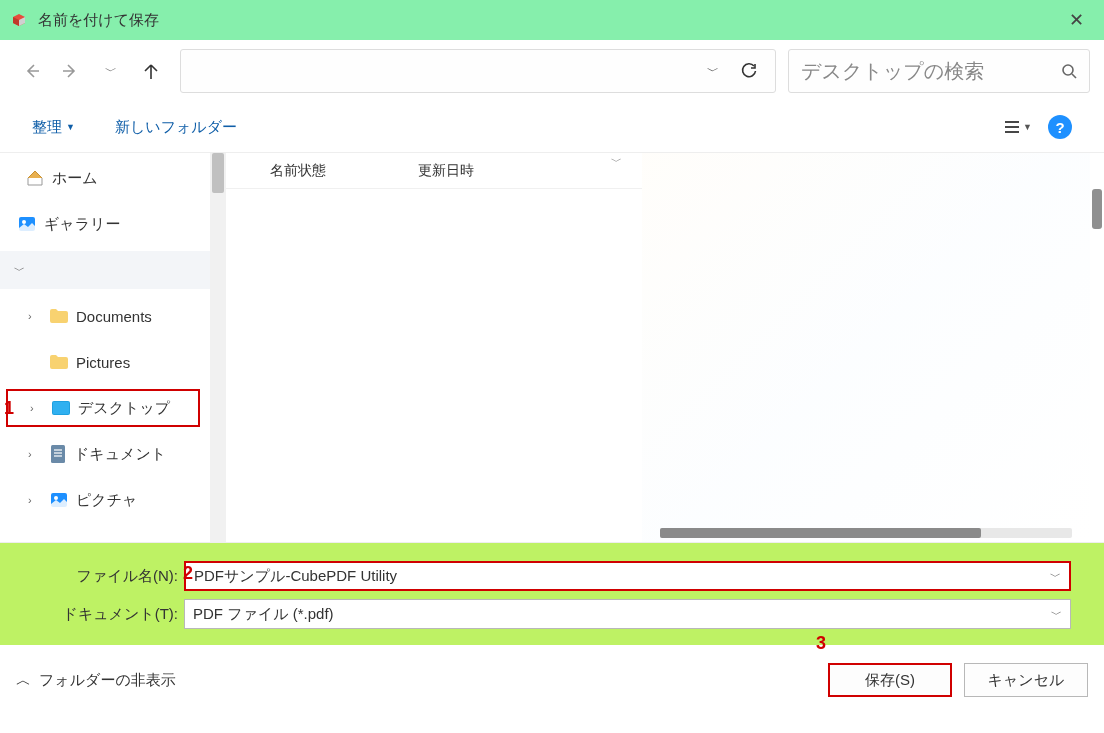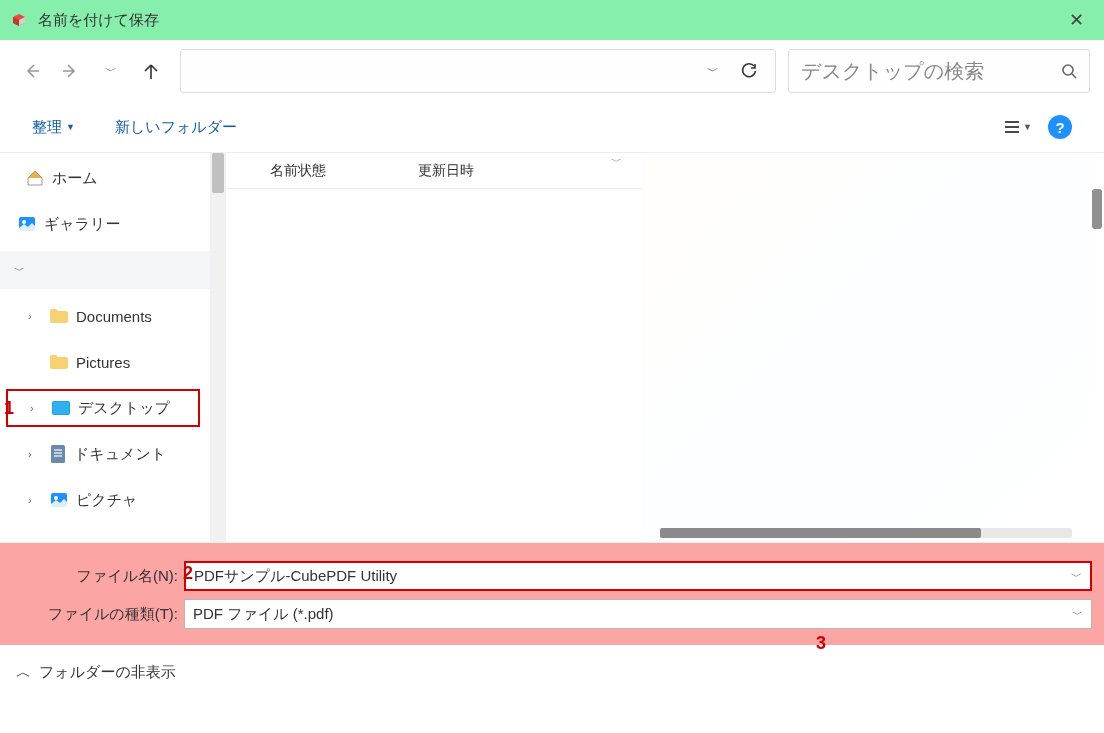--- a/index.html
+++ b/index.html
@@ -35,21 +35,21 @@
 .headers { display: flex; height: 36px; align-items: center; border-bottom: 1px solid #f0f0f0; padding-left: 44px; font-size: 14px; color: #333; }
 .col-name { flex: 1; }
 .col-status { width: 120px; }
 .col-date { width: 224px; position: relative; }
 .col-date .sort-chev { position: absolute; right: 20px; top: -8px; font-size: 11px; color: #888; }
 .filelist { flex: 1; background: linear-gradient(135deg, rgba(255,250,240,0.3), rgba(240,248,255,0.2), rgba(255,255,255,0.8)); position: relative; }
 .file-scrollbar-h { position: absolute; bottom: 4px; left: 18px; right: 18px; height: 10px; background: #e8e8e8; border-radius: 2px; }
 .file-scrollbar-h .thumb { position: absolute; left: 0; width: 78%; height: 100%; background: #8a8a8a; border-radius: 2px; }
 .file-scrollbar-v { width: 14px; position: relative; }
 .file-scrollbar-v .thumb { position: absolute; top: 36px; left: 2px; width: 10px; height: 40px; background: #909090; border-radius: 3px; }
-.bottom-panel { padding: 18px 12px 8px 16px; background: #fca5a5; border-top: 1px solid #eee; }
+.bottom-panel { padding: 18px 33px 8px 16px; background: #bef264; border-top: 1px solid #eee; }
 .field-row { display: flex; align-items: center; margin-bottom: 8px; gap: 6px; position: relative; }
 .field-label { width: 162px; text-align: right; font-size: 15px; }
 .field-input { flex: 1; height: 30px; border: 1px solid #b8b8b8; background: #fff; padding: 0 8px; font-size: 15px; display: flex; align-items: center; justify-content: space-between; }
 .field-input.combo .chev-d { color: #666; font-size: 11px; }
 .footer { display: flex; align-items: center; padding: 18px 16px 16px 16px; position: relative; }
 .hide-folders { display: flex; align-items: center; gap: 8px; font-size: 15px; cursor: pointer; }
 .footer-btns { margin-left: auto; display: flex; gap: 12px; }
 .btn { min-width: 124px; height: 34px; border: 1px solid #b8b8b8; background: #fdfdfd; display: flex; align-items: center; justify-content: center; font-size: 15px; cursor: pointer; }
 .btn.primary {}
 svg { display: block; }
@@ -231,27 +231,35 @@
 <div class="bottom-panel">
   <div class="field-row">
     <div class="field-label"><span>ファイル名(N):</span></div>
     <div class="annotation" style="left:167px;top:2px">2</div>
     <div class="field-input combo red-box" style="border-color:#d00000;border-width:2px">
       <span>PDFサンプル-CubePDF Utility</span>
       <span class="chev-d">﹀</span>
     </div>
   </div>
   <div class="field-row">
-    <div class="field-label"><span>ファイルの種類(T):</span></div>
+    <div class="field-label"><span>ドキュメント(T):</span></div>
     <div class="field-input combo">
       <span>PDF ファイル (*.pdf)</span>
       <span class="chev-d">﹀</span>
     </div>
   </div>
 </div>
 
 <div class="footer">
   <div class="hide-folders">
     <span>︿</span>
     <span>フォルダーの非表示</span>
   </div>
   <div class="annotation" style="right:278px;top:-12px">3</div>
+  <div class="footer-btns">
+    <div class="btn primary red-box" style="border:2px solid #d00000">
+      <span>保存(S)</span>
+    </div>
+    <div class="btn">
+      <span>キャンセル</span>
+    </div>
+  </div>
 </div>
 
 </body></html>

